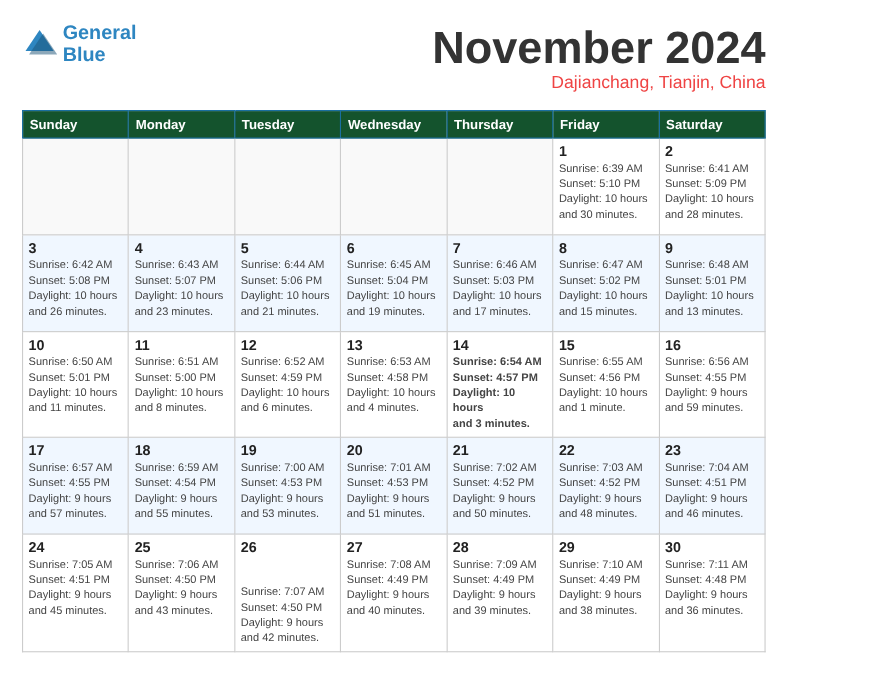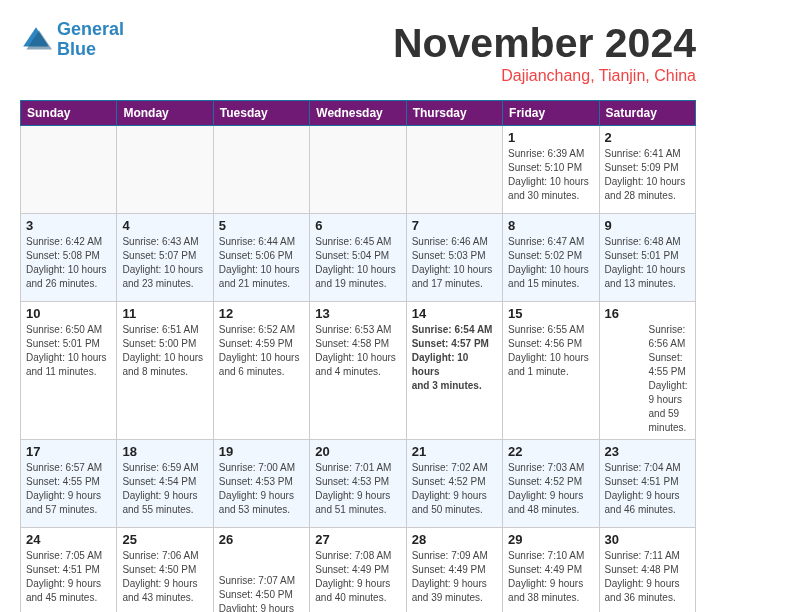--- a/index.html
+++ b/index.html
@@ -82,21 +82,21 @@
       display: block;
       margin-bottom: 2px;
     }
     .day-info {
       font-size: 10px;
       color: #444;
       line-height: 1.4;
     }
     tr:nth-child(odd) td { background-color: #fff; }
     tr:nth-child(even) td { background-color: #f0f7ff; }
-    .calendar thead tr th { background-color: #701a75; }
+    .calendar thead tr th { background-color: #14532d; }
   </style>
 </head>
 <body>
 
 <div class="page">
   <div class="header">
     <div class="logo">
       <svg class="logo-icon" viewBox="0 0 40 40">
         <rect x="0" y="0" width="40" height="40" fill="white"></rect>
         <polygon points="20,4 36,28 4,28" fill="#2e86c1"></polygon>
@@ -236,21 +236,21 @@
           </td>
           <td>
             <span class="day-num">15</span>
             <div class="day-info" style="white-space: pre-line;">Sunrise: 6:55 AM
 Sunset: 4:56 PM
 Daylight: 10 hours
 and 1 minute.</div>
           </td>
           <td>
             <span class="day-num">16</span>
-            <div class="day-info" style="white-space: pre-line; margin-left: 44px;">Sunrise: 6:56 AM
+            <div class="day-info" style="white-space: pre-line;">Sunrise: 6:56 AM
 Sunset: 4:55 PM
 Daylight: 9 hours
 and 59 minutes.</div>
           </td>
         </tr>
         <tr>
           <td>
             <span class="day-num">17</span>
             <div class="day-info" style="white-space: pre-line;">Sunrise: 6:57 AM
 Sunset: 4:55 PM

